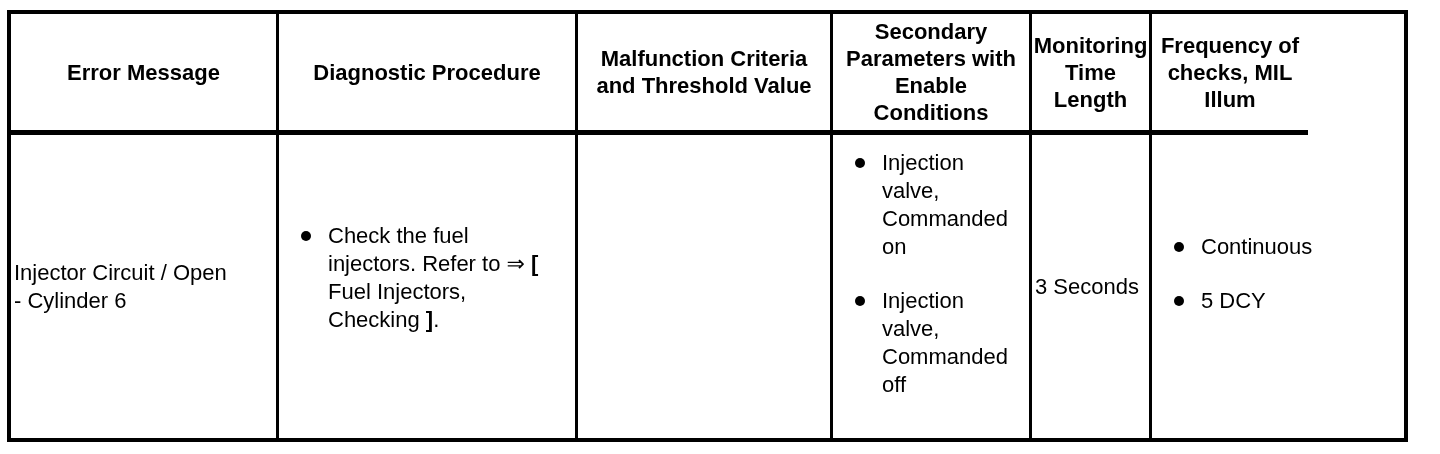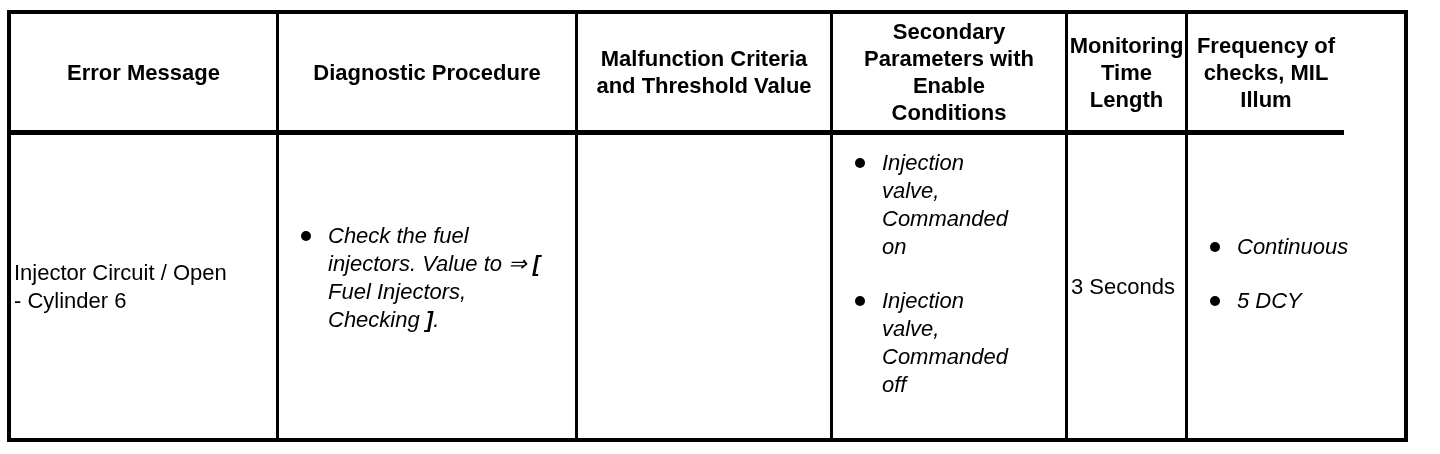--- a/index.html
+++ b/index.html
@@ -28,21 +28,21 @@
     display: flex;
     flex-direction: column;
     border-right: 3px solid #000000;
     flex: 0 0 auto;
   }
   .col:last-child { border-right: none; }
   .col-dtc        { width: 82px;  }
   .col-error      { width: 268px; }
   .col-diagnostic { width: 299px; gap: 9px; }
   .col-malfunction{ width: 255px; gap: 44px; }
-  .col-secondary  { width: 235px; }
+  .col-secondary  { width: 199px; }
   .col-monitoring { width: 120px; }
   .col-frequency  { width: 156px; }
   .hcell {
     height: 121px;
     flex: 0 0 121px;
     border-bottom: 5px solid #000000;
     display: flex;
     align-items: center;
     justify-content: center;
     text-align: center;
@@ -75,21 +75,21 @@
     margin-bottom: 26px;
   }
   .dot {
     width: 10px;
     height: 10px;
     border-radius: 50%;
     background: #000000;
     flex: 0 0 10px;
     margin: 9px 17px 0 0;
   }
-  .bullet-text { white-space: pre-line; font-style: italic; }
+  .bullet-text { white-space: pre-line; }
   .b { font-weight: bold; }
 </style>
 </head>
 <body>
 
 <div class="page">
   <div class="dtc-table">
 
 
     <div class="col col-error">
@@ -100,21 +100,21 @@
       </div>
     </div>
 
     <div class="col col-diagnostic">
       <div class="hcell">Diagnostic Procedure</div>
       <div class="bcell">
         <div class="bullet-list">
           <div class="bullet-item">
             <span class="dot"></span>
             <span class="bullet-text"><span>Check the fuel
-injectors. Value to ⇒ </span><span class="b">[</span><span>
+injectors. Refer to ⇒ </span><span class="b">[</span><span>
 Fuel Injectors,
 Checking </span><span class="b">]</span><span>.</span></span>
           </div>
         </div>
       </div>
     </div>
 
     <div class="col col-malfunction">
       <div class="hcell">Malfunction Criteria
 and Threshold Value</div>

